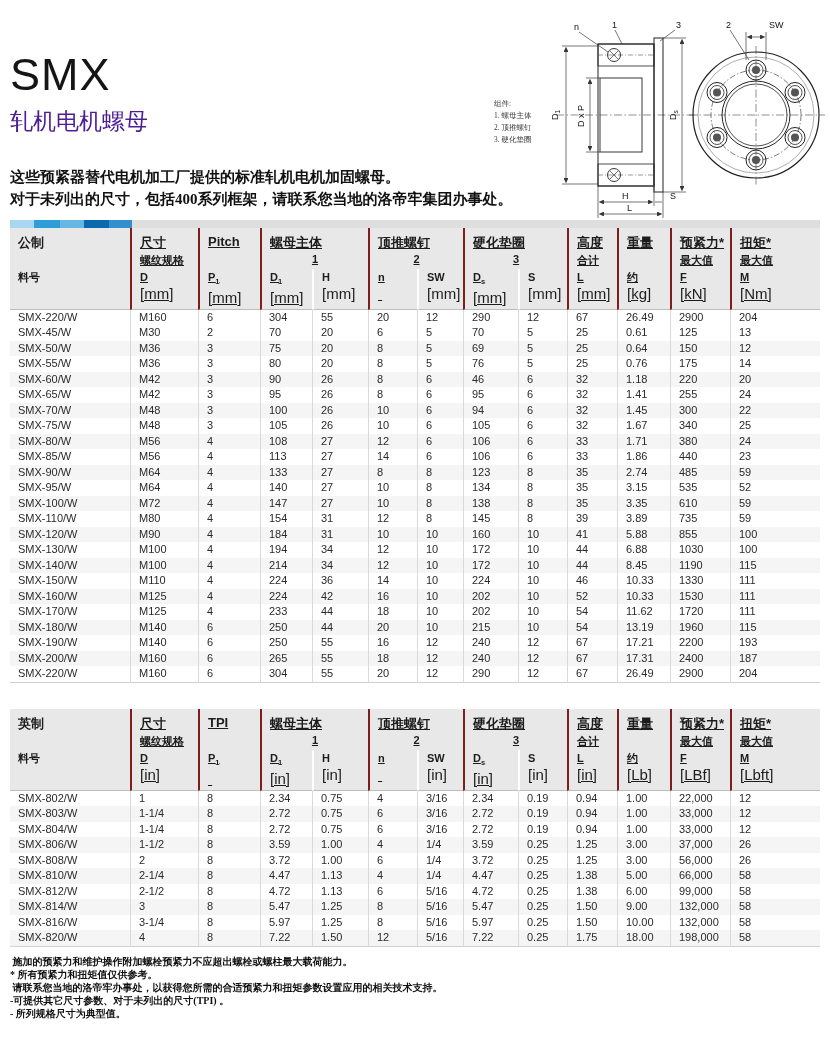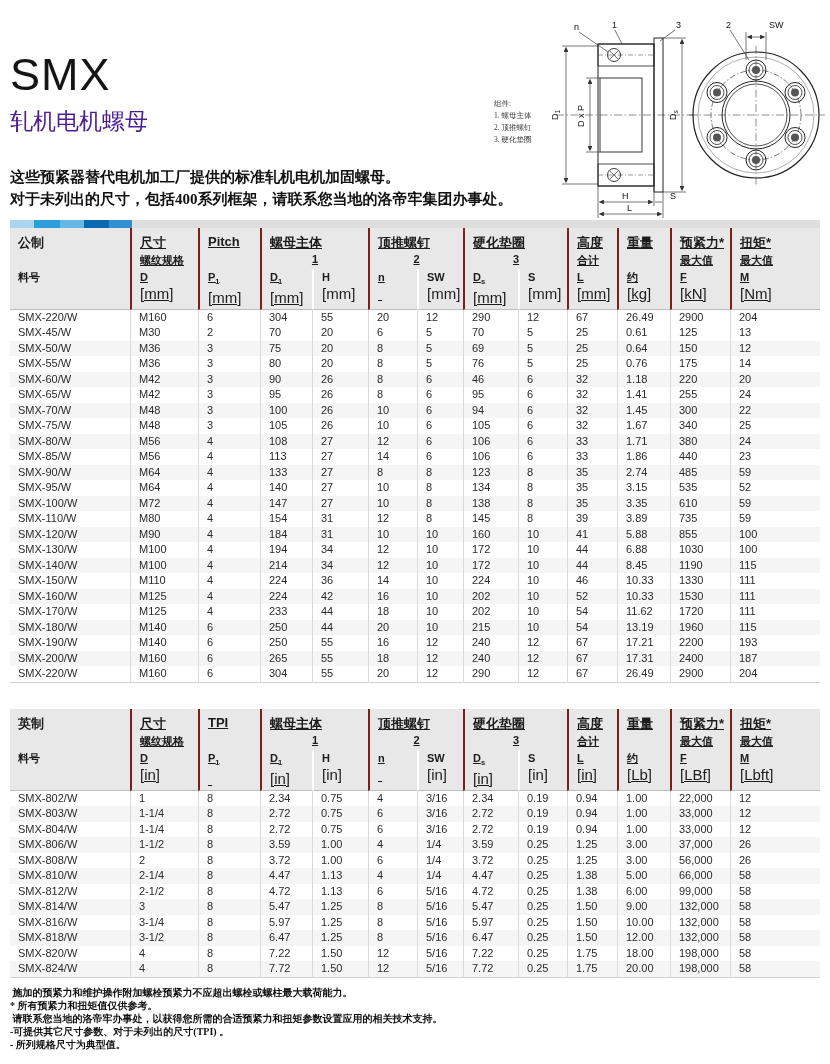--- a/index.html
+++ b/index.html
@@ -894,64 +894,34 @@
           <td>8</td>
           <td>5/16</td>
           <td>5.97</td>
           <td>0.25</td>
           <td>1.50</td>
           <td>10.00</td>
           <td>132,000</td>
           <td>58</td>
         </tr>
         <tr>
-          <td>SMX-818/W</td>
-          <td>3-1/2</td>
-          <td>8</td>
-          <td>6.47</td>
-          <td>1.25</td>
-          <td>8</td>
-          <td>5/16</td>
-          <td>6.47</td>
-          <td>0.25</td>
-          <td>1.50</td>
-          <td>12.00</td>
-          <td>132,000</td>
-          <td>58</td>
-        </tr>
-        <tr>
           <td>SMX-820/W</td>
           <td>4</td>
           <td>8</td>
           <td>7.22</td>
           <td>1.50</td>
           <td>12</td>
           <td>5/16</td>
           <td>7.22</td>
           <td>0.25</td>
           <td>1.75</td>
           <td>18.00</td>
           <td>198,000</td>
           <td>58</td>
         </tr>
-        <tr>
-          <td>SMX-824/W</td>
-          <td>4</td>
-          <td>8</td>
-          <td>7.72</td>
-          <td>1.50</td>
-          <td>12</td>
-          <td>5/16</td>
-          <td>7.72</td>
-          <td>0.25</td>
-          <td>1.75</td>
-          <td>20.00</td>
-          <td>198,000</td>
-          <td>58</td>
-        </tr>
       </tbody>
   </table>
 
   <div class="footnotes">
     <div class="fn"> 施加的预紧力和维护操作附加螺栓预紧力不应超出螺栓或螺柱最大载荷能力。</div>
     <div class="fn">* 所有预紧力和扭矩值仅供参考。</div>
     <div class="fn"> 请联系您当地的洛帝牢办事处，以获得您所需的合适预紧力和扭矩参数设置应用的相关技术支持。</div>
     <div class="fn">-可提供其它尺寸参数、对于未列出的尺寸(TPI) 。</div>
     <div class="fn">- 所列规格尺寸为典型值。</div>
   </div>

